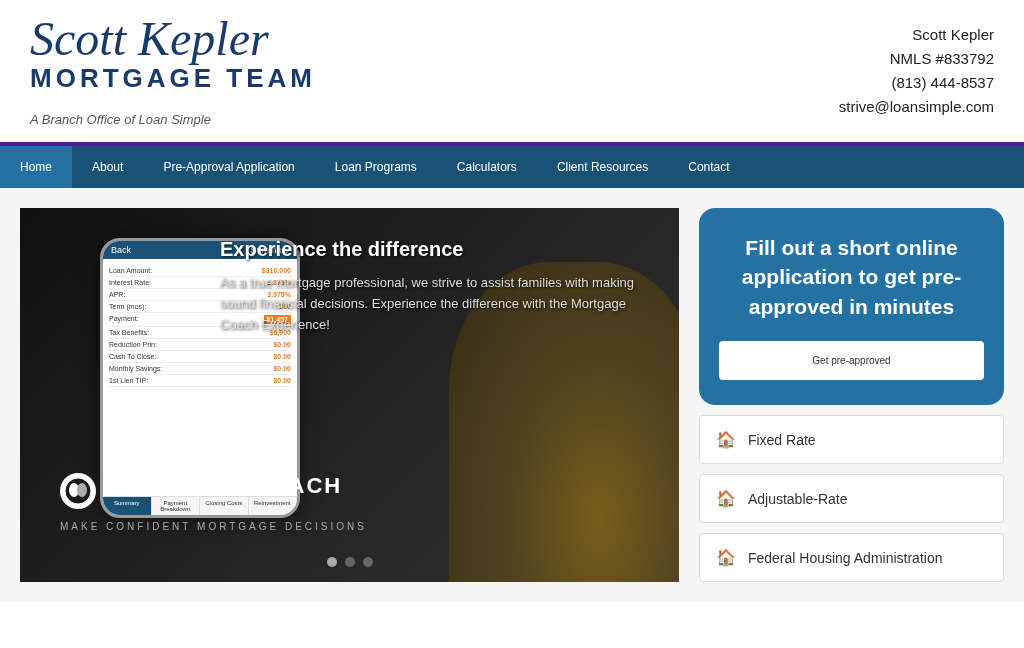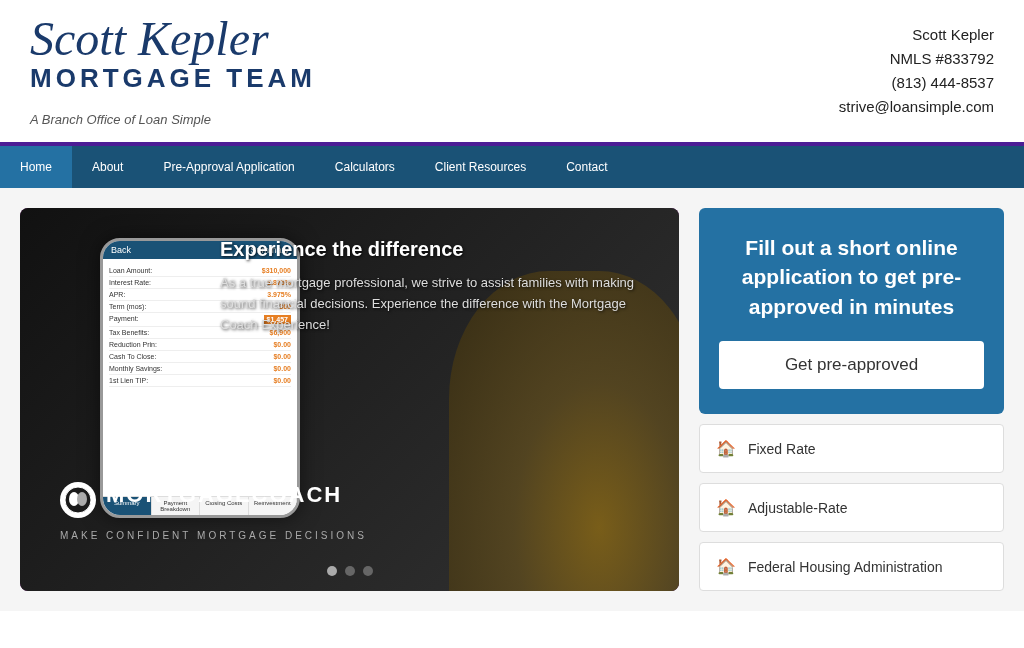--- a/index.html
+++ b/index.html
@@ -72,21 +72,21 @@
       padding: 20px;
       gap: 20px;
       background: #f5f5f5;
     }
 
     
     .slider-area {
       flex: 1;
       position: relative;
       background: #701a75;
-      border-radius: 8px;
+      border-radius: 0;
       overflow: hidden;
       min-height: 360px;
     }
     .slider-dark-bg {
       position: absolute;
       top: 0; left: 0; right: 0; bottom: 0;
       background: linear-gradient(135deg, #111 0%, #222 50%, #333 100%);
     }
     
     .phone-mockup {
@@ -231,38 +231,38 @@
     
     .right-sidebar {
       width: 305px;
       display: flex;
       flex-direction: column;
       gap: 10px;
     }
 
     .preapproval-box {
       background: #2471a3;
-      border-radius: 6px;
+      border-radius: 16px;
       padding: 25px 20px;
       text-align: center;
       color: #fff;
     }
     .preapproval-box h3 {
       font-size: 21px;
       font-weight: bold;
       line-height: 1.4;
       margin-bottom: 20px;
     }
     .preapproval-btn {
       display: block;
       background: #fff;
       color: #333;
       padding: 14px 8px;
       border-radius: 4px;
-      font-size: 17px;
+      font-size: 10px;
       cursor: pointer;
       text-align: center;
       font-weight: normal;
     }
 
     .loan-item {
       background: #fff;
       border: 1px solid #ddd;
       border-radius: 4px;
       padding: 14px 16px;
@@ -292,20 +292,21 @@
     <div>NMLS #833792</div>
     <div>(813) 444-8537</div>
     <div>strive@loansimple.com</div>
   </div>
 </div>
 
 <nav class="navbar">
   <div class="nav-item active">Home</div>
   <div class="nav-item">About</div>
   <div class="nav-item">Pre-Approval Application</div>
+  <div class="nav-item">Loan Programs</div>
   <div class="nav-item">Calculators</div>
   <div class="nav-item">Client Resources</div>
   <div class="nav-item">Contact</div>
 </nav>
 
 <div class="main-content">
 
   <div class="slider-area">
     <div class="slider-dark-bg"></div>
 

